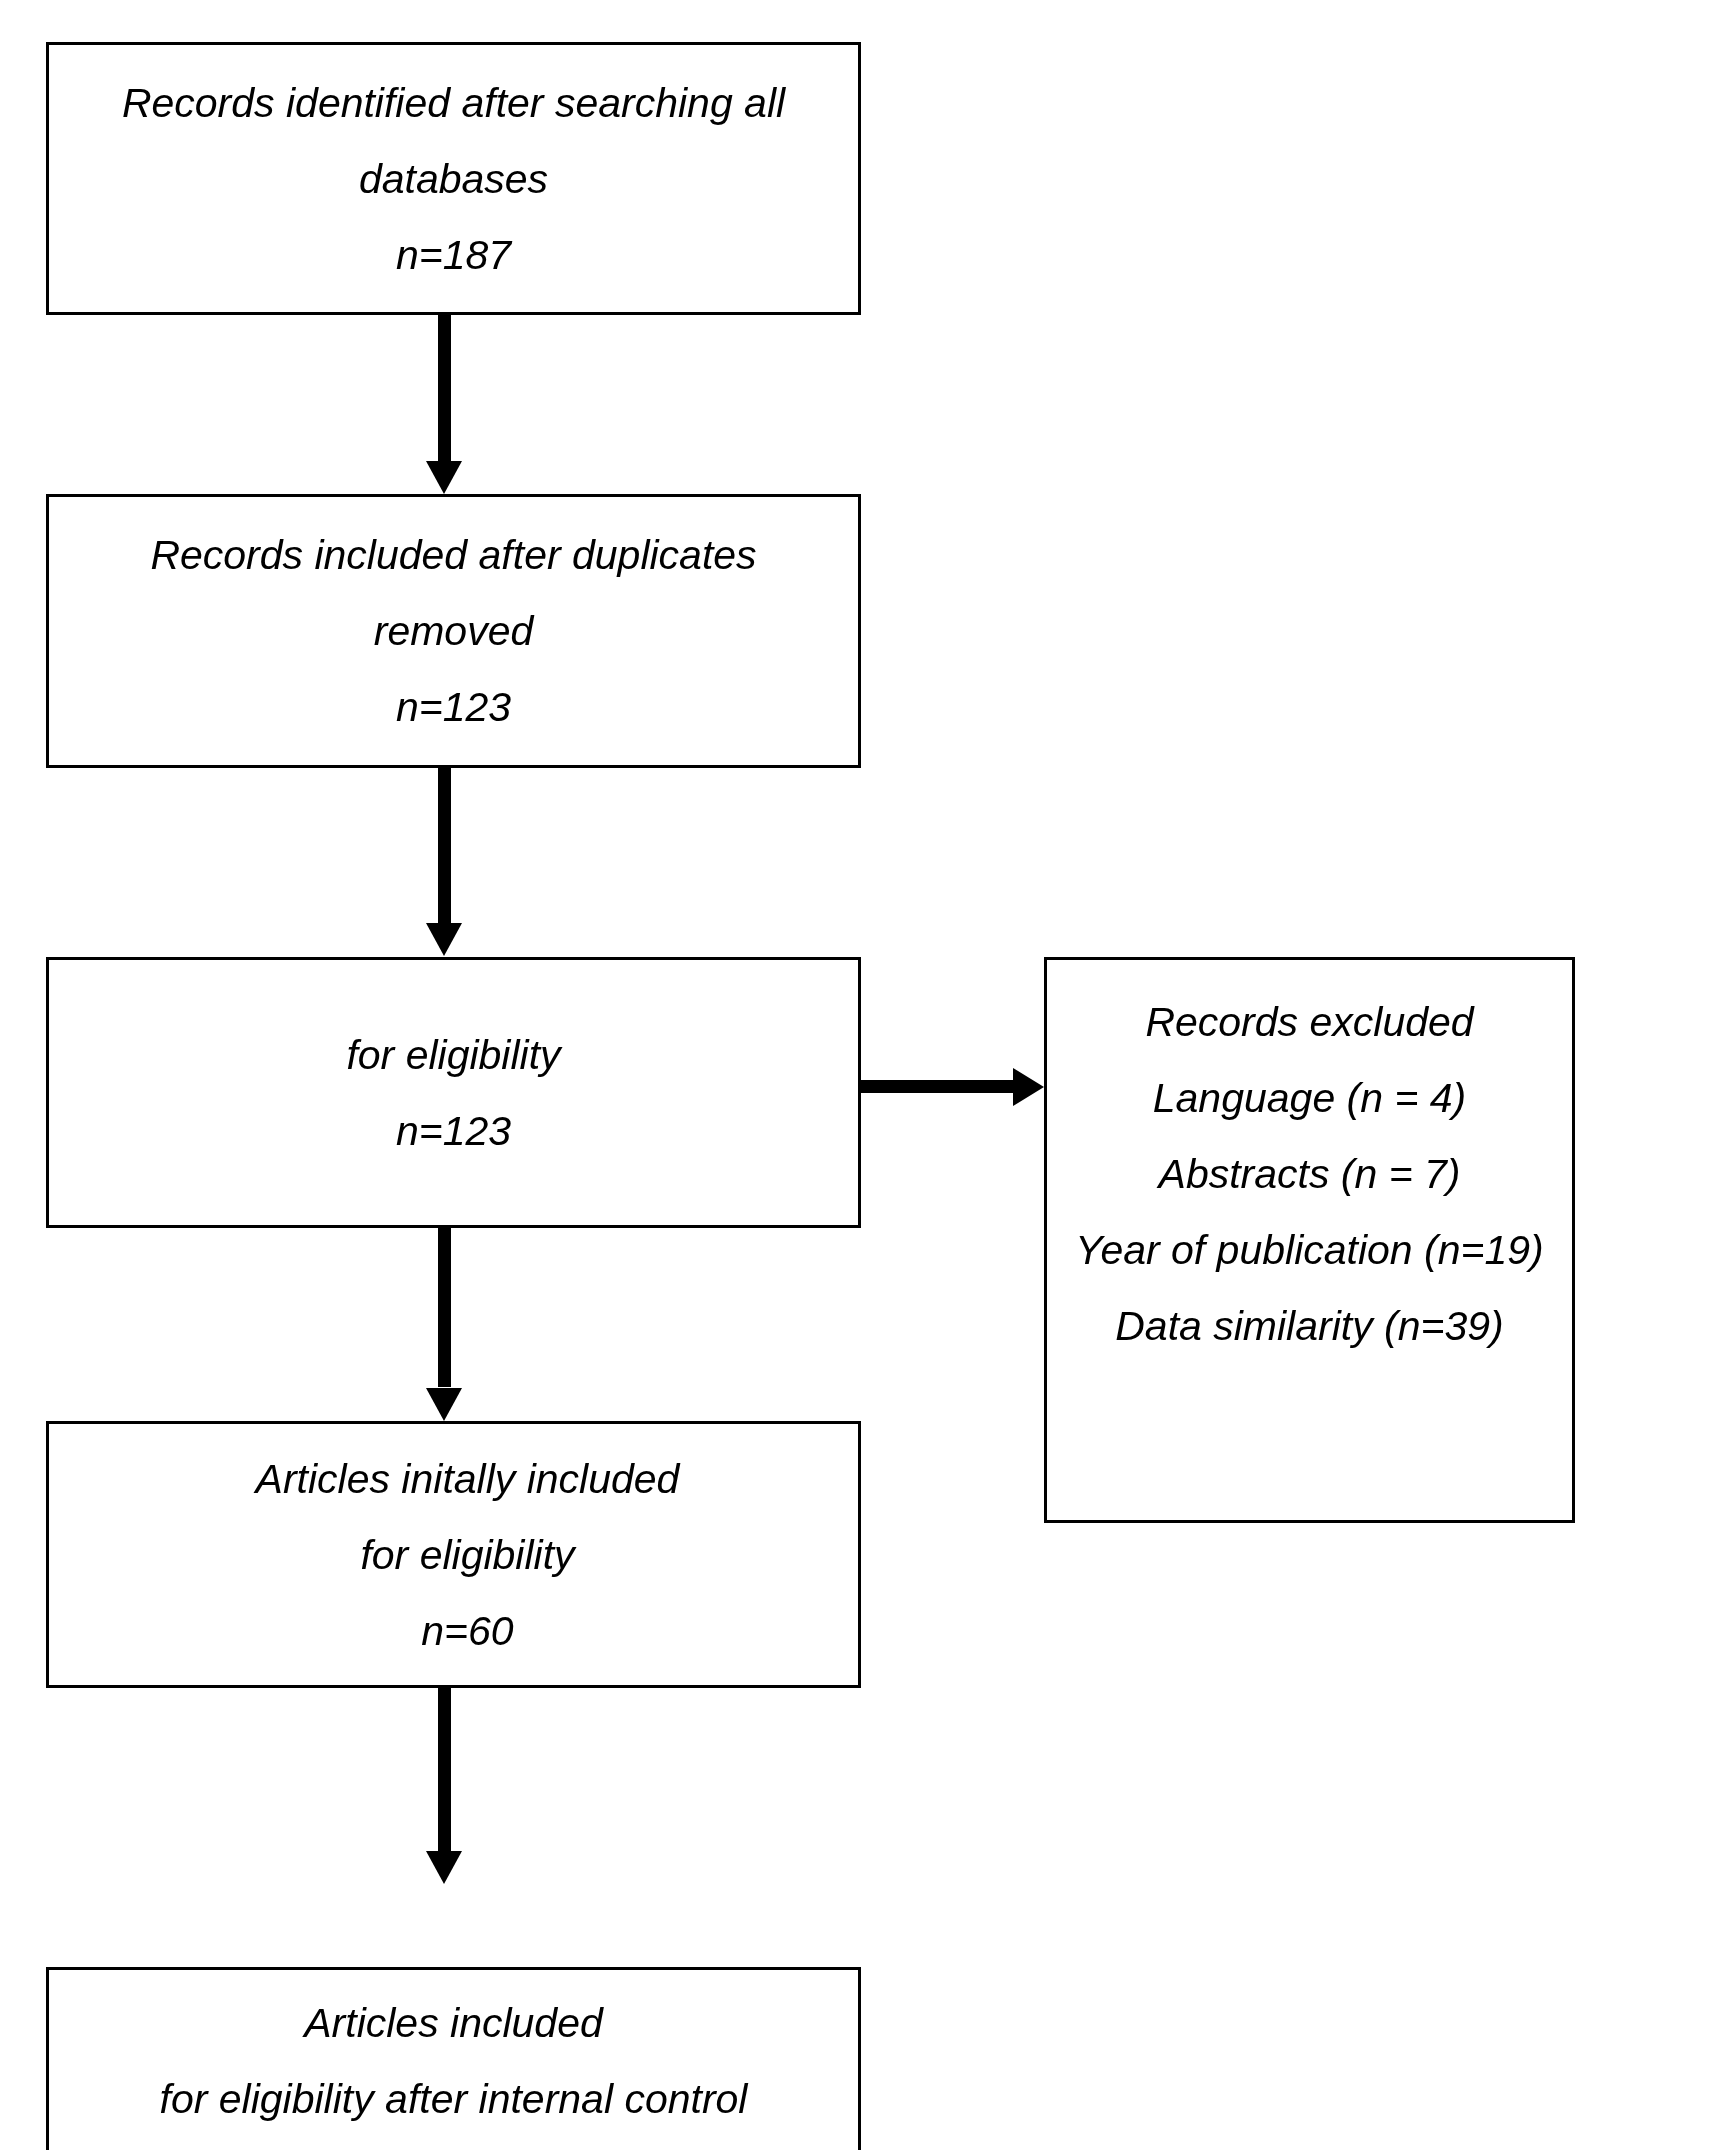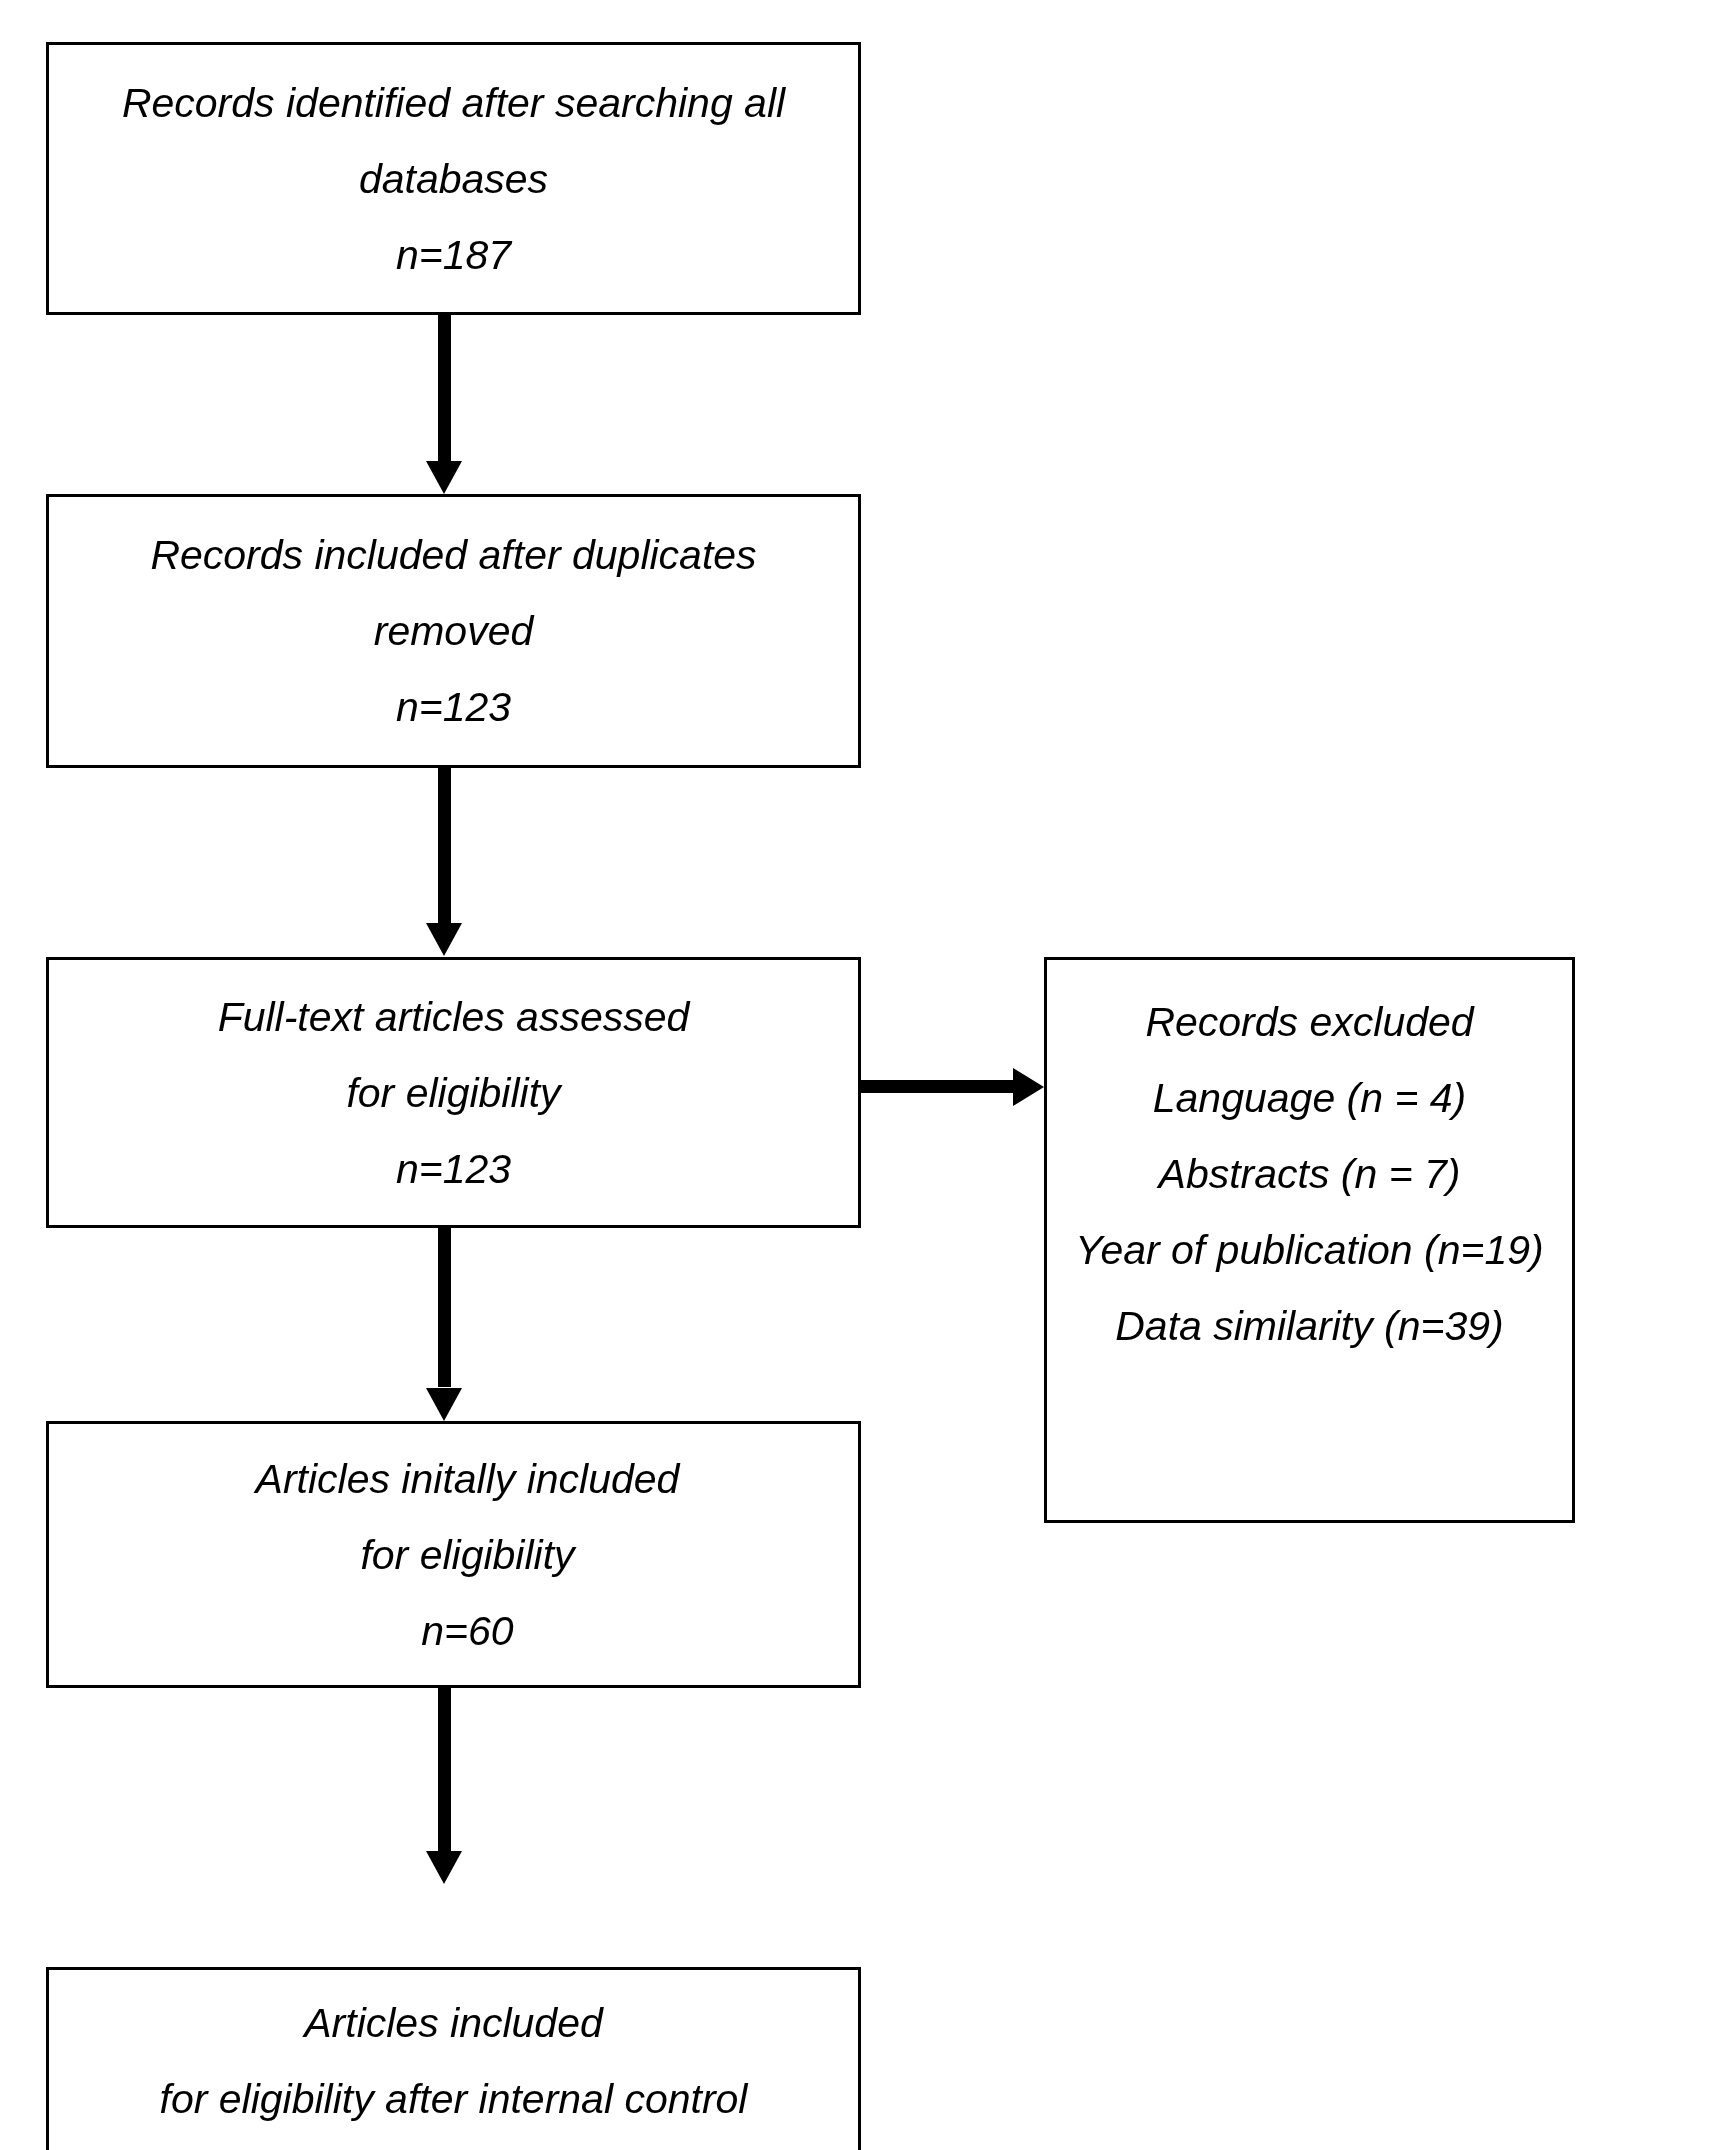--- a/index.html
+++ b/index.html
@@ -105,21 +105,20 @@
   <div class="flow-box" id="box2">
     <div class="line">Records included after duplicates</div>
     <div class="line">removed</div>
     <div class="line">n=123</div>
   </div>
 
   <div class="v-stem" id="arrow2-stem"></div>
   <div class="v-head" id="arrow2-head"></div>
 
   <div class="flow-box" id="box3">
-    <div class="line">Full-text articles assessed</div>
     <div class="line">for eligibility</div>
     <div class="line">n=123</div>
   </div>
 
   <div id="arrow-right-stem"></div>
   <div id="arrow-right-head"></div>
 
   <div class="flow-box" id="excluded-box">
     <div class="line">Records excluded</div>
     <div class="line">Language (n = 4)</div>

